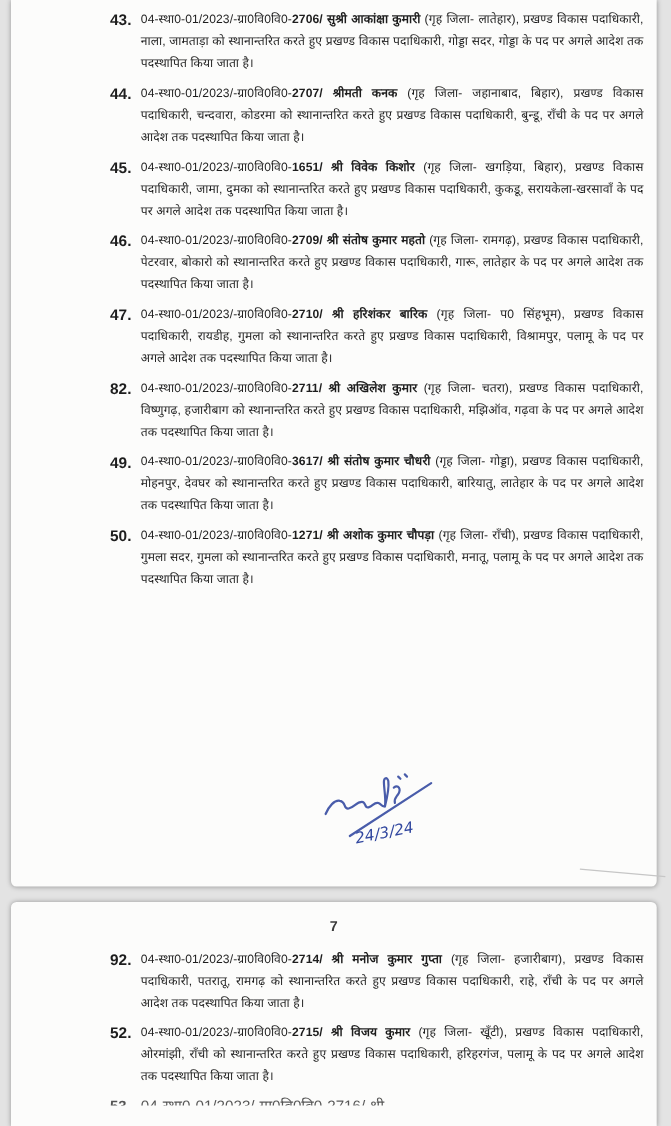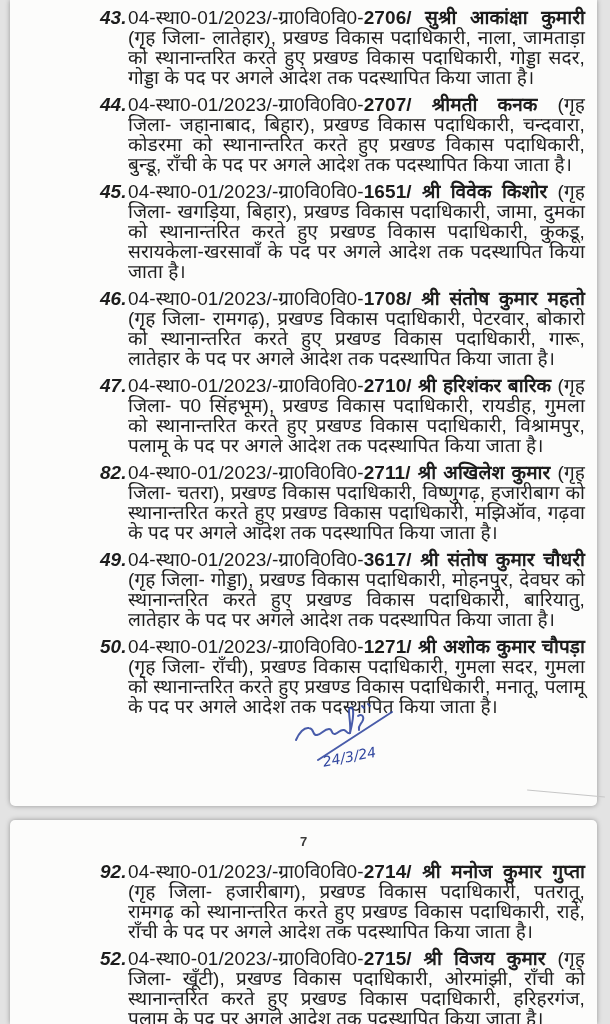--- a/index.html
+++ b/index.html
@@ -12,24 +12,24 @@
     position:absolute;left:10px;width:587px;background:#fcfcfb;
     box-shadow:0 0 5px rgba(0,0,0,.35);
     box-sizing:border-box;
     padding:0 12px 0 90px;
     color:#1d1d1d;
   }
   .page-1{top:0;height:806px;border-radius:0 0 5px 5px;padding-top:8px;}
   .page-2{top:820px;height:204px;border-radius:5px 5px 0 0;padding-top:14px;}
   .item{display:flex;margin-bottom:7px;}
   .item .num{
-    flex:none;width:28px;font-weight:bold;font-size:19px;line-height:20px;font-style:italic;
+    flex:none;width:28px;font-weight:bold;font-size:14px;line-height:20px;
   }
   .item p{
-    margin:0;flex:1;text-align:justify;font-size:19px;line-height:20px;
+    margin:0;flex:1;text-align:justify;font-size:11px;line-height:20px;
     letter-spacing:.1px;
   }
   .item p b{font-weight:bold;}
   .page-number{
     position:relative;left:-39px;text-align:center;
     font-size:13px;font-weight:bold;color:#3a3a3a;height:18px;margin-bottom:10px;
   }
   .signature{position:absolute;left:278px;top:696px;width:140px;height:82px;}
   .scan-line{
     position:absolute;right:-8px;bottom:12px;width:78px;height:1px;
@@ -57,21 +57,21 @@
     <p><span>04-स्था0-01/2023/-ग्रा0वि0वि0-</span><b>2707/</b><b> श्रीमती कनक</b><span> (गृह जिला- जहानाबाद, बिहार), प्रखण्ड विकास पदाधिकारी, चन्दवारा, कोडरमा को स्थानान्तरित करते हुए प्रखण्ड विकास पदाधिकारी, बुन्डू, राँची के पद पर अगले आदेश तक पदस्थापित किया जाता है।</span></p>
   </div>
 
   <div class="item">
     <div class="num">45.</div>
     <p><span>04-स्था0-01/2023/-ग्रा0वि0वि0-</span><b>1651/</b><b> श्री विवेक किशोर</b><span> (गृह जिला- खगड़िया, बिहार), प्रखण्ड विकास पदाधिकारी, जामा, दुमका को स्थानान्तरित करते हुए प्रखण्ड विकास पदाधिकारी, कुकडू, सरायकेला-खरसावाँ के पद पर अगले आदेश तक पदस्थापित किया जाता है।</span></p>
   </div>
 
   <div class="item">
     <div class="num">46.</div>
-    <p><span>04-स्था0-01/2023/-ग्रा0वि0वि0-</span><b>1708/</b><b> श्री संतोष कुमार महतो</b><span> (गृह जिला- रामगढ़), प्रखण्ड विकास पदाधिकारी, पेटरवार, बोकारो को स्थानान्तरित करते हुए प्रखण्ड विकास पदाधिकारी, गारू, लातेहार के पद पर अगले आदेश तक पदस्थापित किया जाता है।</span></p>
+    <p><span>04-स्था0-01/2023/-ग्रा0वि0वि0-</span><b>2709/</b><b> श्री संतोष कुमार महतो</b><span> (गृह जिला- रामगढ़), प्रखण्ड विकास पदाधिकारी, पेटरवार, बोकारो को स्थानान्तरित करते हुए प्रखण्ड विकास पदाधिकारी, गारू, लातेहार के पद पर अगले आदेश तक पदस्थापित किया जाता है।</span></p>
   </div>
 
   <div class="item">
     <div class="num">47.</div>
     <p><span>04-स्था0-01/2023/-ग्रा0वि0वि0-</span><b>2710/</b><b> श्री हरिशंकर बारिक</b><span> (गृह जिला- प0 सिंहभूम), प्रखण्ड विकास पदाधिकारी, रायडीह, गुमला को स्थानान्तरित करते हुए प्रखण्ड विकास पदाधिकारी, विश्रामपुर, पलामू के पद पर अगले आदेश तक पदस्थापित किया जाता है।</span></p>
   </div>
 
   <div class="item">
     <div class="num">82.</div>
     <p><span>04-स्था0-01/2023/-ग्रा0वि0वि0-</span><b>2711/</b><b> श्री अखिलेश कुमार</b><span> (गृह जिला- चतरा), प्रखण्ड विकास पदाधिकारी, विष्णुगढ़, हजारीबाग को स्थानान्तरित करते हुए प्रखण्ड विकास पदाधिकारी, मझिऑव, गढ़वा के पद पर अगले आदेश तक पदस्थापित किया जाता है।</span></p>

